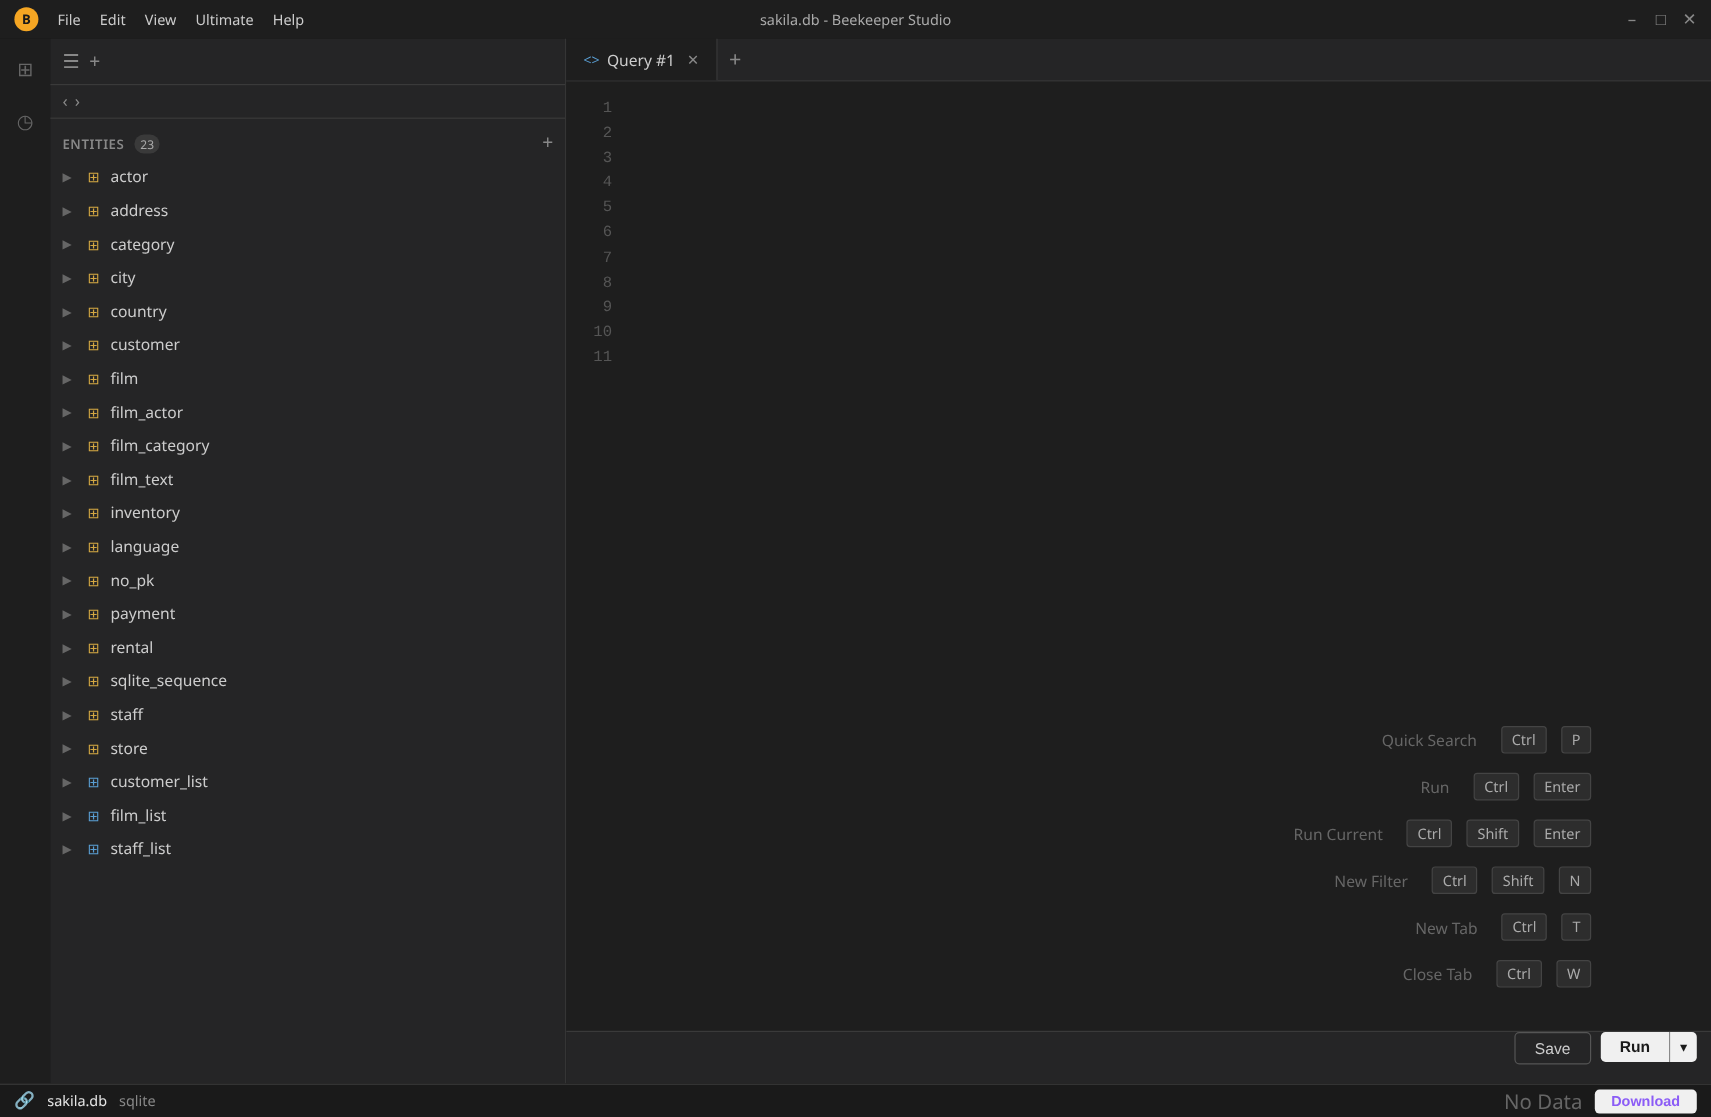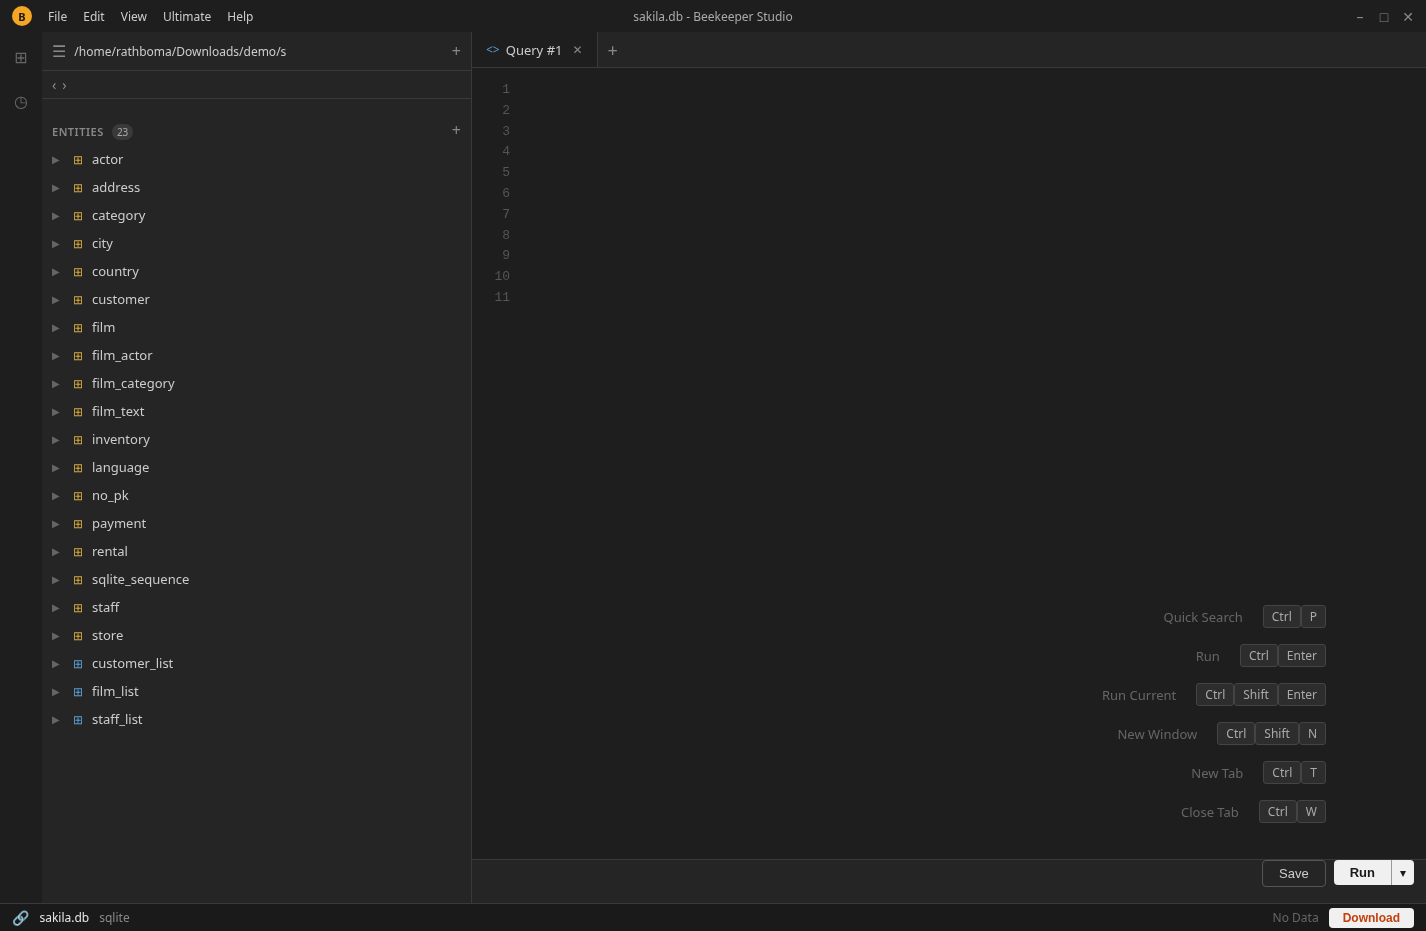--- a/index.html
+++ b/index.html
@@ -143,21 +143,20 @@
       color: #888;
       font-size: 12px;
     }
 
     .sidebar-section-header {
       display: flex;
       align-items: center;
       justify-content: space-between;
       padding: 8px 10px 4px 10px;
       flex-shrink: 0;
-      margin-top: 12px;
     }
     .entities-label {
       font-size: 11px;
       font-weight: 600;
       color: #888;
       letter-spacing: 0.5px;
       text-transform: uppercase;
     }
     .entities-count {
       background: #3a3a3a;
@@ -324,21 +323,21 @@
       justify-content: flex-end;
     }
     .shortcut-label {
       color: #666;
       font-size: 13px;
       min-width: 100px;
       text-align: right;
     }
     .shortcut-keys {
       display: flex;
-      gap: 0;
+      gap: 12px;
       padding-left: 12px;
     }
     .kbd {
       background: #2d2d2d;
       border: 1px solid #444;
       border-radius: 3px;
       padding: 2px 8px;
       font-size: 12px;
       color: #aaa;
       font-family: 'Segoe UI', system-ui, sans-serif;
@@ -413,27 +412,27 @@
     .status-dialect {
       font-size: 12px;
       color: #888;
     }
     .status-right {
       display: flex;
       align-items: center;
       gap: 10px;
     }
     .status-no-data {
-      font-size: 12px;
+      font-size: 17px;
       color: #666;
     }
     .btn-download {
       background: #f0f0f0;
       border: none;
-      color: #c2410c;
+      color: #8b5cf6;
       padding: 3px 14px;
       border-radius: 4px;
       font-size: 12px;
       font-weight: 600;
       cursor: pointer;
     }
     .sidebar-icons-left {
       width: 42px;
       background: #1e1e1e;
       display: flex;
@@ -468,21 +467,20 @@
 
   <div class="sidebar-icons-left">
     <div class="side-icon">⊞</div>
     <div class="side-icon">◷</div>
   </div>
 
   <div class="sidebar">
 
     <div class="sidebar-header">
       <div class="sidebar-icon">☰</div>
-      <span class="sidebar-path">/home/rathboma/Downloads/demo/s</span>
       <span class="sidebar-add-btn">+</span>
     </div>
 
     <div class="sidebar-nav">
       <span class="nav-arrow">‹</span>
       <span class="nav-arrow">›</span>
     </div>
 
     <div class="sidebar-section-header">
       <div>
@@ -669,21 +667,21 @@
         </div>
         <div class="shortcut-row">
           <span class="shortcut-label">Run Current</span>
           <div class="shortcut-keys">
             <span class="kbd">Ctrl</span>
             <span class="kbd">Shift</span>
             <span class="kbd">Enter</span>
           </div>
         </div>
         <div class="shortcut-row">
-          <span class="shortcut-label">New Window</span>
+          <span class="shortcut-label">New Filter</span>
           <div class="shortcut-keys">
             <span class="kbd">Ctrl</span>
             <span class="kbd">Shift</span>
             <span class="kbd">N</span>
           </div>
         </div>
         <div class="shortcut-row">
           <span class="shortcut-label">New Tab</span>
           <div class="shortcut-keys">
             <span class="kbd">Ctrl</span>

